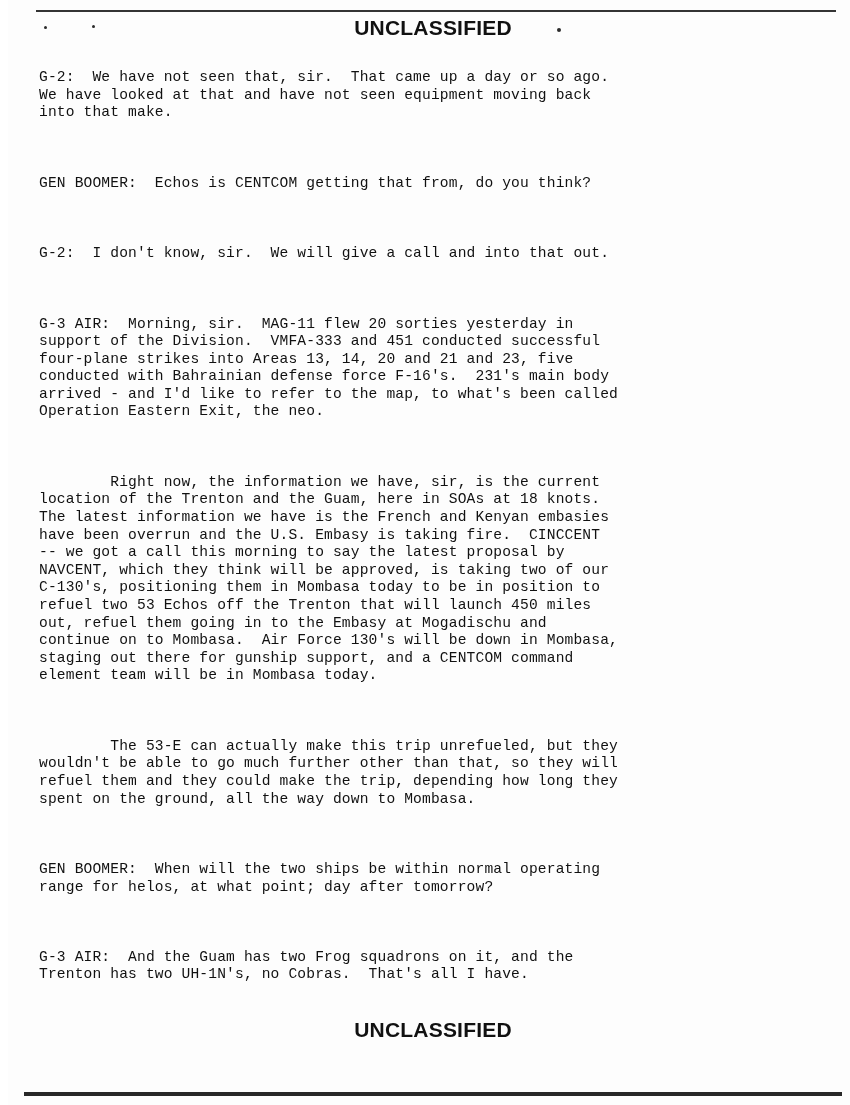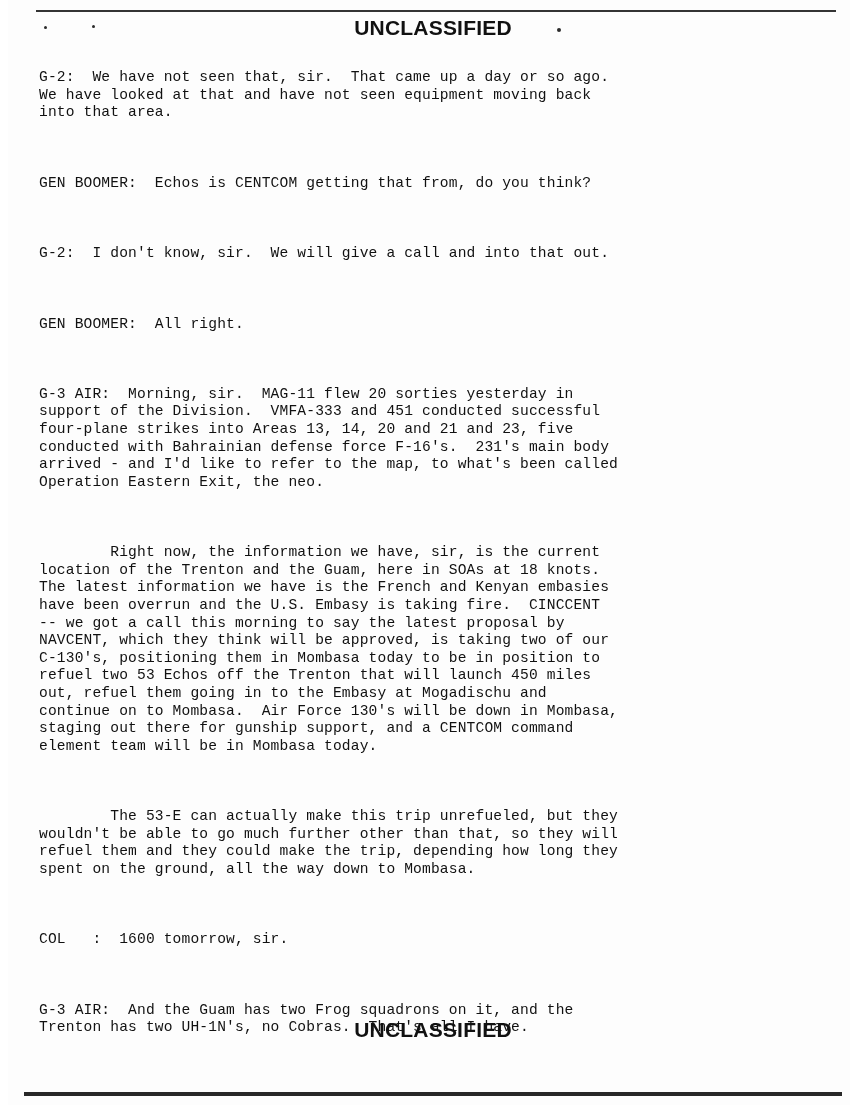--- a/index.html
+++ b/index.html
@@ -97,24 +97,23 @@
 
   <div class="speck" style="left:36px; top:26px; width:3px; height:3px;"></div>
   <div class="speck" style="left:84px; top:25px; width:3px; height:3px;"></div>
   <div class="speck" style="left:549px; top:28px; width:4px; height:4px;"></div>
 
   <div class="classification-top">UNCLASSIFIED</div>
 
   <div class="body-text">
     <p class="para">G-2:  We have not seen that, sir.  That came up a day or so ago.
 We have looked at that and have not seen equipment moving back
-into that area.</p>
+into that make.</p>
     <p class="para">GEN BOOMER:  Echos is CENTCOM getting that from, do you think?</p>
     <p class="para">G-2:  I don't know, sir.  We will give a call and into that out.</p>
-    <p class="para">GEN BOOMER:  All right.</p>
     <p class="para">G-3 AIR:  Morning, sir.  MAG-11 flew 20 sorties yesterday in
 support of the Division.  VMFA-333 and 451 conducted successful
 four-plane strikes into Areas 13, 14, 20 and 21 and 23, five
 conducted with Bahrainian defense force F-16's.  231's main body
 arrived - and I'd like to refer to the map, to what's been called
 Operation Eastern Exit, the neo.</p>
     <p class="para">        Right now, the information we have, sir, is the current
 location of the Trenton and the Guam, here in SOAs at 18 knots.
 The latest information we have is the French and Kenyan embasies
 have been overrun and the U.S. Embasy is taking fire.  CINCCENT
@@ -123,21 +122,22 @@
 C-130's, positioning them in Mombasa today to be in position to
 refuel two 53 Echos off the Trenton that will launch 450 miles
 out, refuel them going in to the Embasy at Mogadischu and
 continue on to Mombasa.  Air Force 130's will be down in Mombasa,
 staging out there for gunship support, and a CENTCOM command
 element team will be in Mombasa today.</p>
     <p class="para">        The 53-E can actually make this trip unrefueled, but they
 wouldn't be able to go much further other than that, so they will
 refuel them and they could make the trip, depending how long they
 spent on the ground, all the way down to Mombasa.</p>
-    <p class="para">COL   :  1600 tomorrow, sir.</p>
+    <p class="para">GEN BOOMER:  When will the two ships be within normal operating
+range for helos, at what point; day after tomorrow?</p>
     <p class="para">G-3 AIR:  And the Guam has two Frog squadrons on it, and the
 Trenton has two UH-1N's, no Cobras.  That's all I have.</p>
     
     
   </div>
 
   <div class="classification-bottom">UNCLASSIFIED</div>
 
   <div class="bottom-rule"></div>
 

